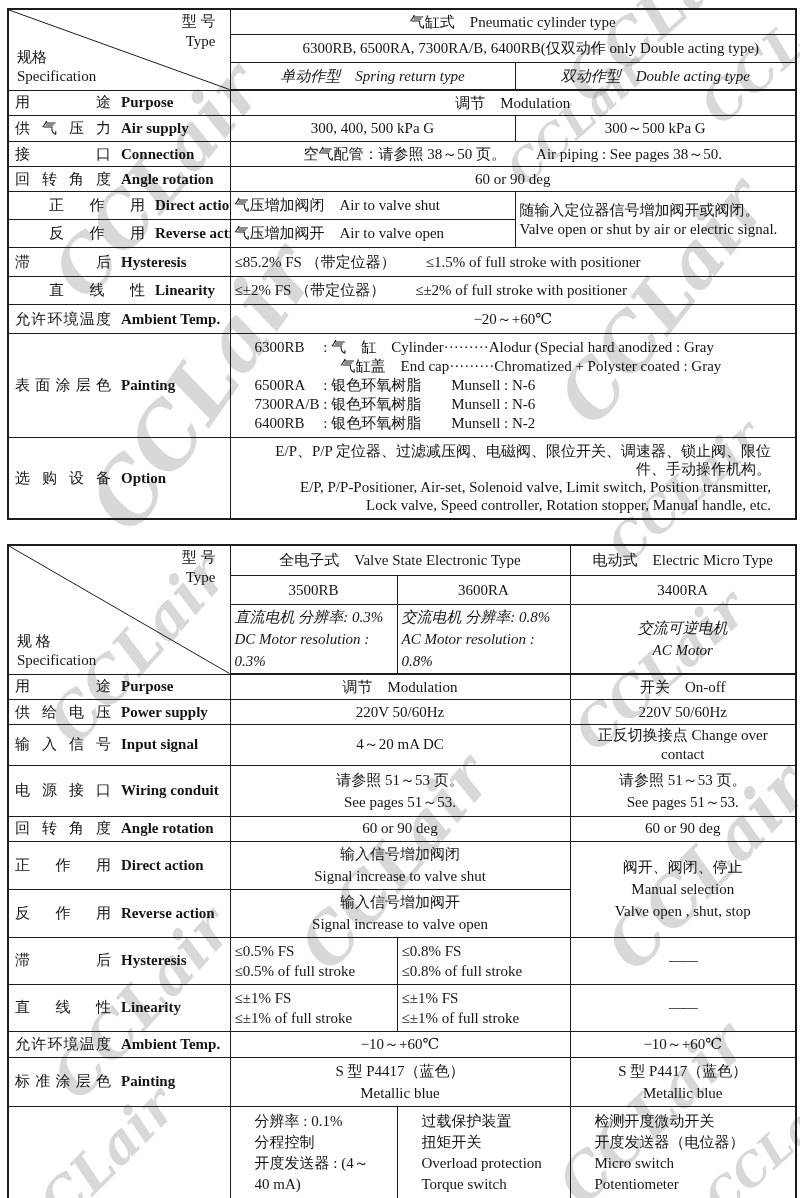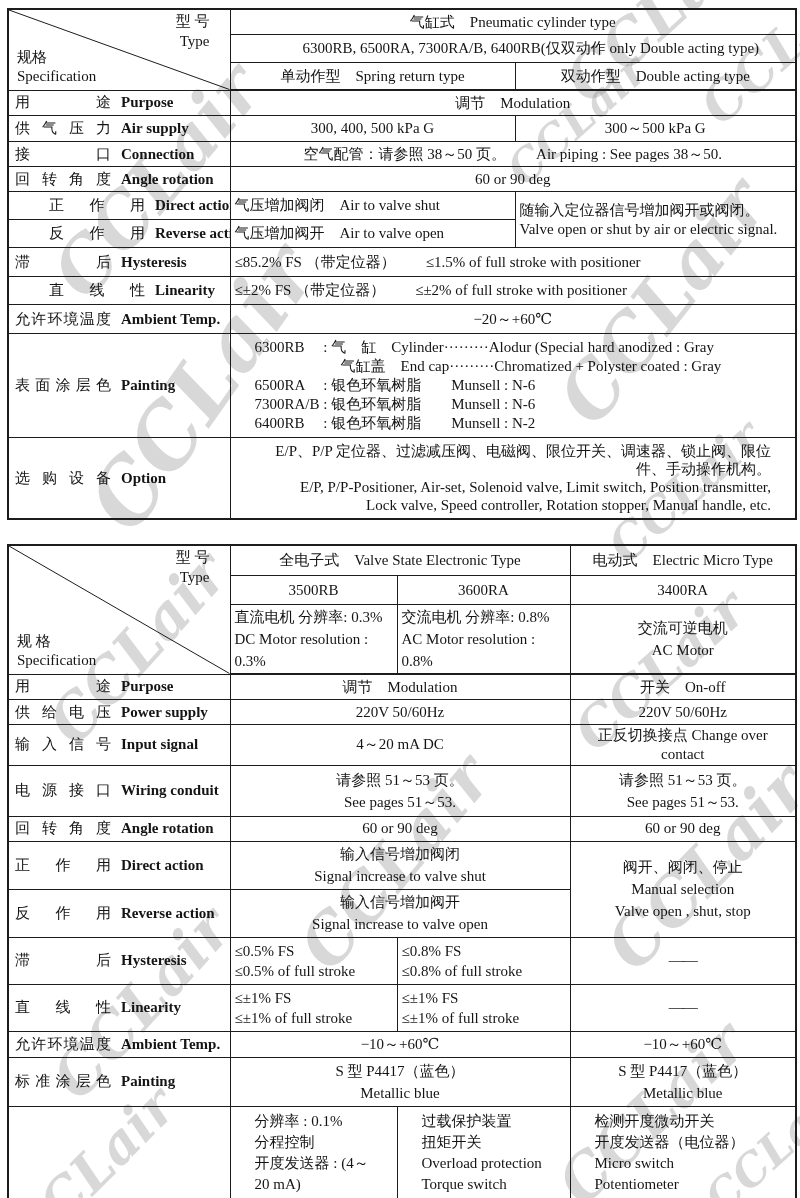--- a/index.html
+++ b/index.html
@@ -9,30 +9,30 @@
   .page{position:relative;width:800px;height:1198px;}
   .wm{position:absolute;font-family:"DejaVu Serif",serif;font-style:italic;font-weight:bold;
       color:#8a8a8a;opacity:.33;white-space:nowrap;z-index:0;pointer-events:none;}
   table.t{border-collapse:collapse;table-layout:fixed;width:788px;position:relative;z-index:1;
           background:transparent;}
   table.t1{margin:8px 0 0 7px;}
   table.t2{margin:24px 0 0 7px;}
   .t td{border:1px solid #1c1c1c;text-align:center;vertical-align:middle;
         font-size:15px;line-height:1.25;padding:1px 4px;background:transparent;overflow:hidden;}
   .t{border:2px solid #1c1c1c;}
-  tr.hdrline td{border-bottom-width:2px;}
+  tr.hdrline td{border-bottom-width:2px;font-style:italic;}
   
   td.lbl{padding:0 6px;}
   .lblwrap{display:flex;align-items:center;}
   .lbl .zh{display:inline-block;width:96px;text-align:justify;text-align-last:justify;flex:none;}
   .lbl .en{margin-left:10px;text-align:left;white-space:nowrap;font-weight:bold;}
   
   td.corner{position:relative;padding:0;}
   .diag{position:absolute;left:0;top:0;width:100%;height:100%;}
-  .c-tr{position:absolute;top:2px;right:20px;text-align:right;line-height:1.3;}
+  .c-tr{position:absolute;top:2px;right:14px;text-align:right;line-height:1.3;}
   .c-bl{position:absolute;bottom:3px;left:8px;text-align:left;line-height:1.3;}
   
   .h22 td{height:22px;} .h23 td{height:23px;} .h24 td{height:24px;} .h25 td{height:25px;padding-left:40px;}
   .h26 td{height:26px;} .h27 td{height:27px;} .h44 td{height:44px;} .h45 td{height:45px;}
   .h46 td{height:46px;} .h48 td{height:48px;}
   td.left{text-align:left;padding-left:4px;}
   td.topleft{text-align:left;vertical-align:top;padding:4px 24px;}
   .paint div{line-height:19px;text-align:left;}
   .paint div.ind{padding-left:86px;}
   .opt1 div{line-height:18px;text-align:right;}
@@ -397,21 +397,21 @@
       <td class="lh22">
         <div>S 型 P4417（蓝色）</div>
         <div>Metallic blue</div>
       </td>
     </tr>
     <tr>
       <td class="lbl" rowspan="2"></td>
       <td class="topleft lh21" style="height:131px">
         <div>分辨率 : 0.1%</div>
         <div>分程控制</div>
-        <div>开度发送器 : (4～20 mA)</div>
+        <div>开度发送器 : (4～40 mA)</div>
         <div>Resolution : 0.1%</div>
 
       </td>
       <td class="topleft lh21">
         <div>过载保护装置</div>
         <div>扭矩开关</div>
         <div>Overload protection</div>
         <div>Torque switch</div>
       </td>
       <td class="topleft lh21">

